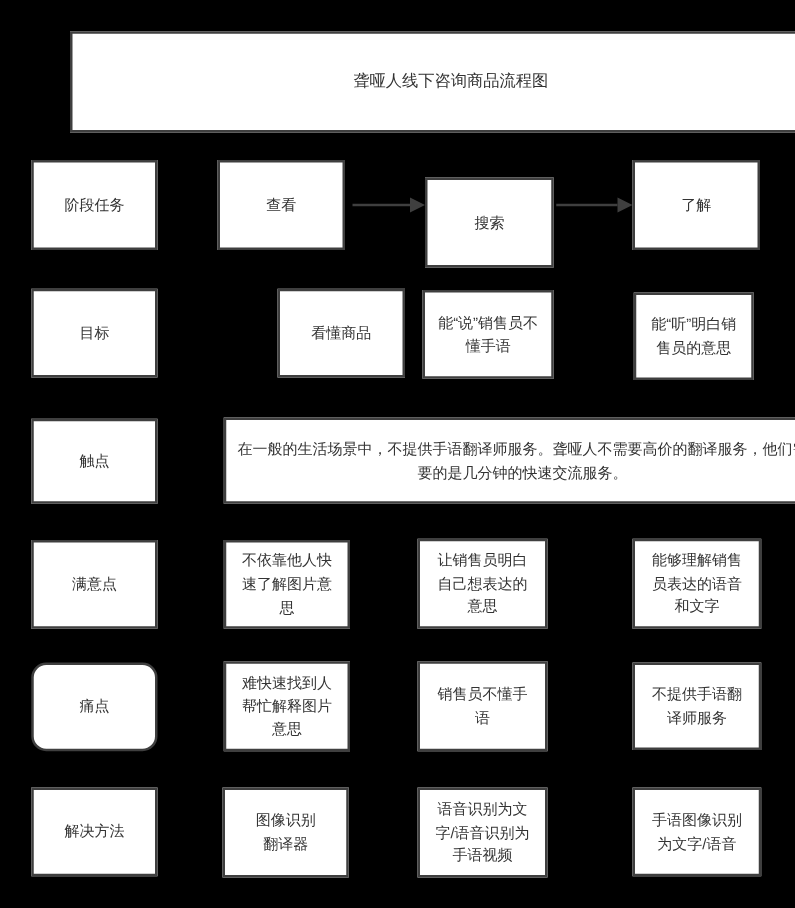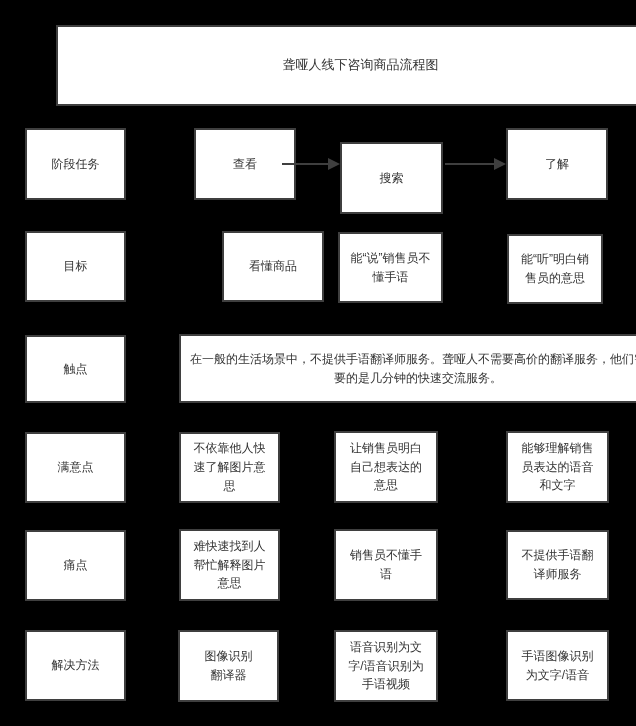--- a/index.html
+++ b/index.html
@@ -52,40 +52,40 @@
   }
 </style>
 </head>
 <body>
 
 <div class="canvas">
 
   <div class="node title-node" style="left:46px; top:25px; width:609px; height:81px;margin-left:10px;">聋哑人线下咨询商品流程图</div>
 
   <div class="node" style="left:25px; top:128px; width:101px; height:72px;">阶段任务</div>
-  <div class="node" style="left:194px; top:128px; width:102px; height:72px;">查看</div>
+  <div class="node" style="left:174px; top:128px; width:102px; height:72px;">查看</div>
   <div class="connector" style="left:282px; top:163px; width:46px;"></div>
   <div class="node" style="left:340px; top:128px; width:103px; height:72px;margin-top:14px;">搜索</div>
   <div class="connector" style="left:445px; top:163px; width:49px;"></div>
   <div class="node" style="left:506px; top:128px; width:102px; height:72px;">了解</div>
 
   <div class="node" style="left:25px; top:231px; width:101px; height:71px;">目标</div>
   <div class="node" style="left:178px; top:231px; width:102px; height:71px;margin-left:44px;">看懂商品</div>
   <div class="node" style="left:338px; top:232px; width:105px; height:71px;">能“说”销售员不懂手语</div>
   <div class="node" style="left:507px; top:234px; width:96px; height:70px;">能“听”明白销售员的意思</div>
 
   <div class="node" style="left:25px; top:335px; width:101px; height:68px;">触点</div>
   <div class="node" style="left:179px; top:334px; width:478px; height:69px;">在一般的生活场景中，不提供手语翻译师服务。聋哑人不需要高价的翻译服务，他们需要的是几分钟的快速交流服务。</div>
 
   <div class="node" style="left:25px; top:432px; width:101px; height:71px;">满意点</div>
   <div class="node" style="left:179px; top:432px; width:101px; height:71px;">不依靠他人快速了解图片意思</div>
   <div class="node" style="left:334px; top:431px; width:104px; height:72px;">让销售员明白自己想表达的意思</div>
   <div class="node" style="left:506px; top:431px; width:103px; height:72px;">能够理解销售员表达的语音和文字</div>
 
-  <div class="node" style="left:25px; top:530px; width:101px; height:71px;">痛点</div>
+  <div class="node" style="left:25px; top:530px; width:101px; height:71px;border-radius:12px;">痛点</div>
   <div class="node" style="left:179px; top:529px; width:101px; height:72px;">难快速找到人帮忙解释图片意思</div>
   <div class="node" style="left:334px; top:529px; width:104px; height:72px;">销售员不懂手语</div>
   <div class="node" style="left:506px; top:530px; width:103px; height:70px;">不提供手语翻译师服务</div>
 
   <div class="node" style="left:25px; top:630px; width:101px; height:71px;">解决方法</div>
   <div class="node" style="left:178px; top:630px; width:101px; height:72px;">图像识别
 翻译器</div>
   <div class="node" style="left:334px; top:630px; width:104px; height:72px;">语音识别为文字/语音识别为手语视频</div>
   <div class="node" style="left:506px; top:630px; width:103px; height:71px;">手语图像识别为文字/语音</div>
 

